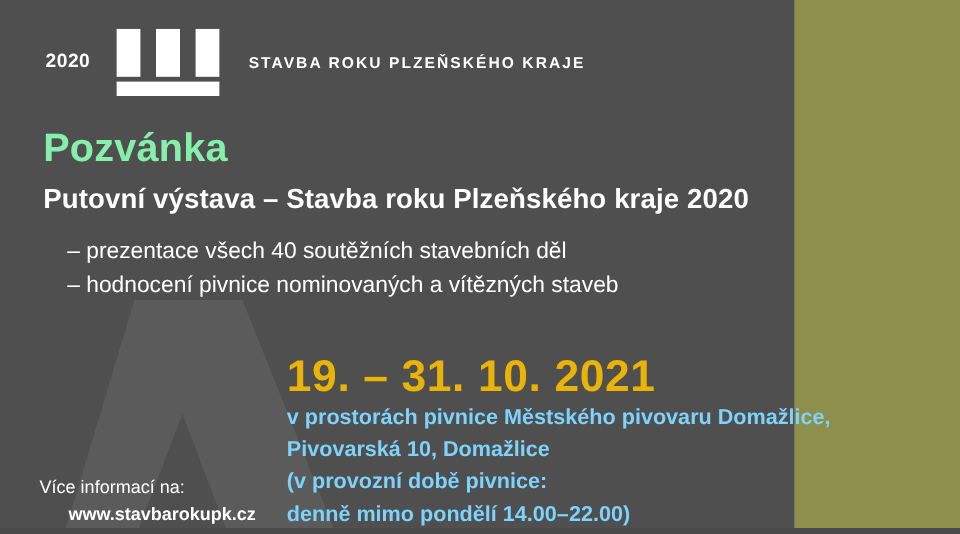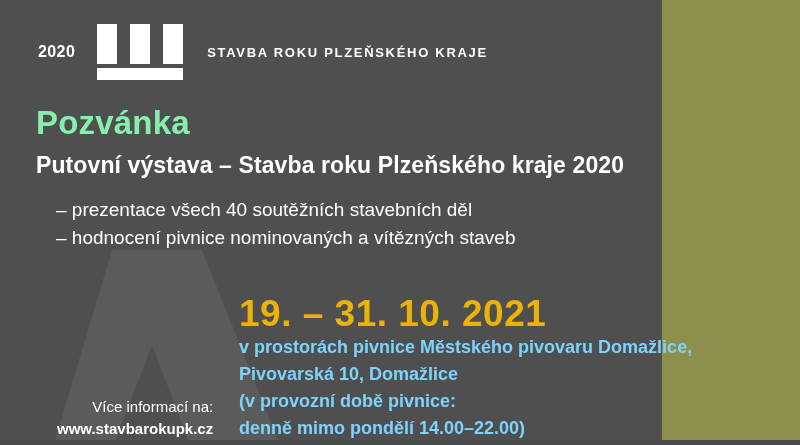--- a/index.html
+++ b/index.html
@@ -139,21 +139,21 @@
 
   .more-info {
     position: absolute;
     left: 33px;
     top: 396px;
     color: #ffffff;
     font-size: 15px;
     line-height: 1.45;
     font-weight: 700;
   }
-  .more-info .line1 { font-weight: 400; text-align: right; }
+  .more-info .line1 { font-weight: 400; }
   .more-info .line2 { font-weight: 700; margin-left: 24px; }
 </style>
 </head>
 <body>
 
 <div class="poster">
 
   <div class="panel-right"></div>
 
   <div class="watermark">

